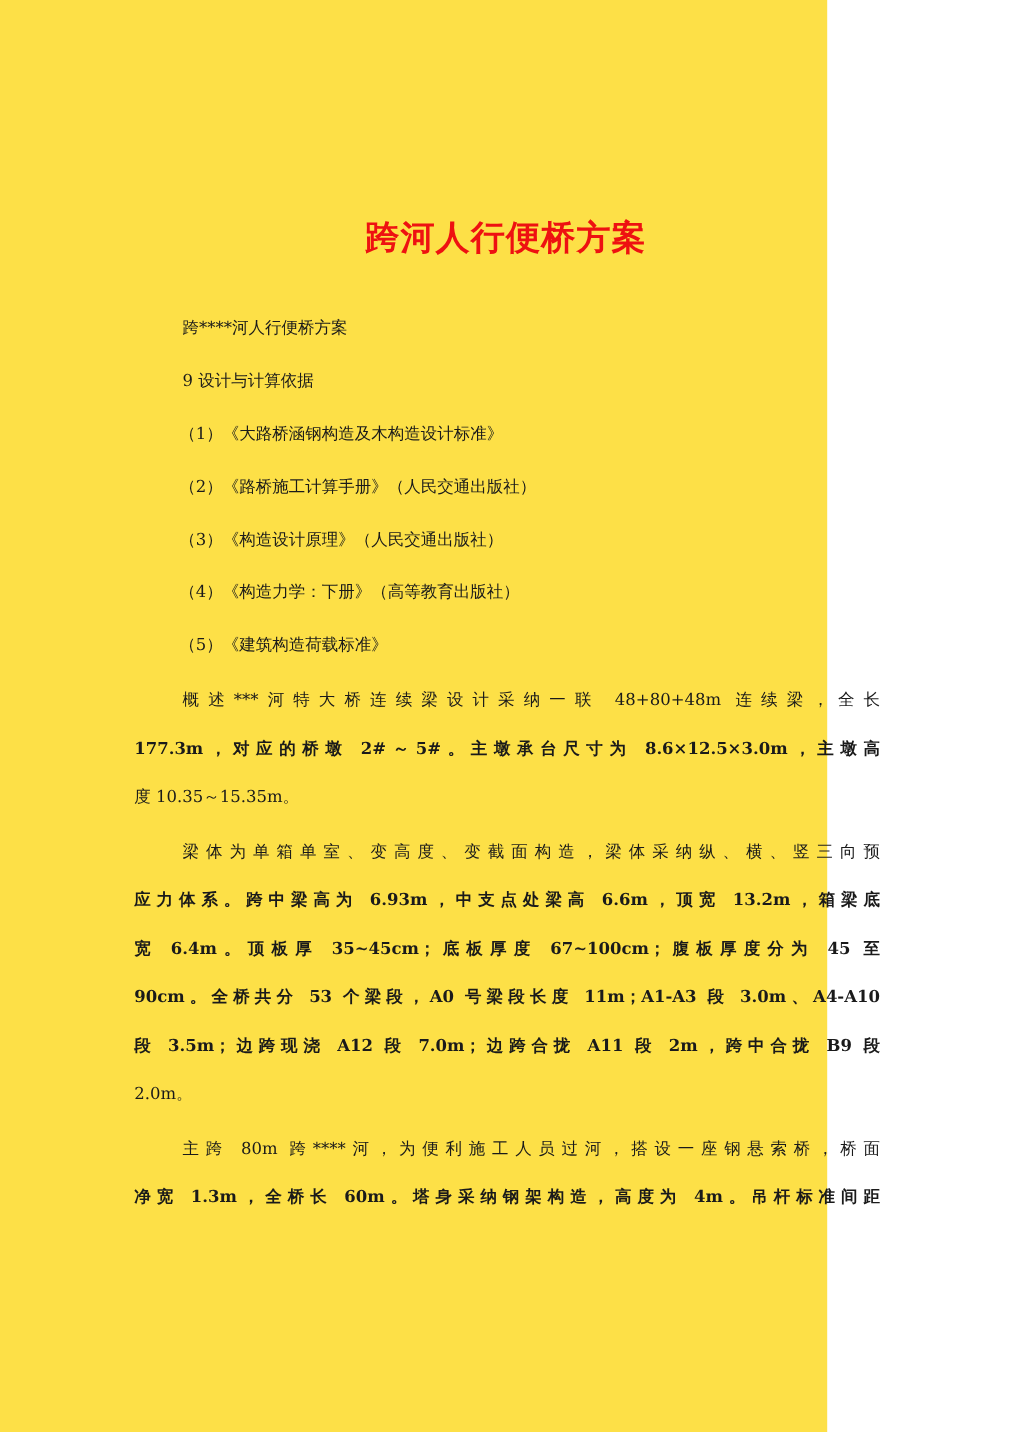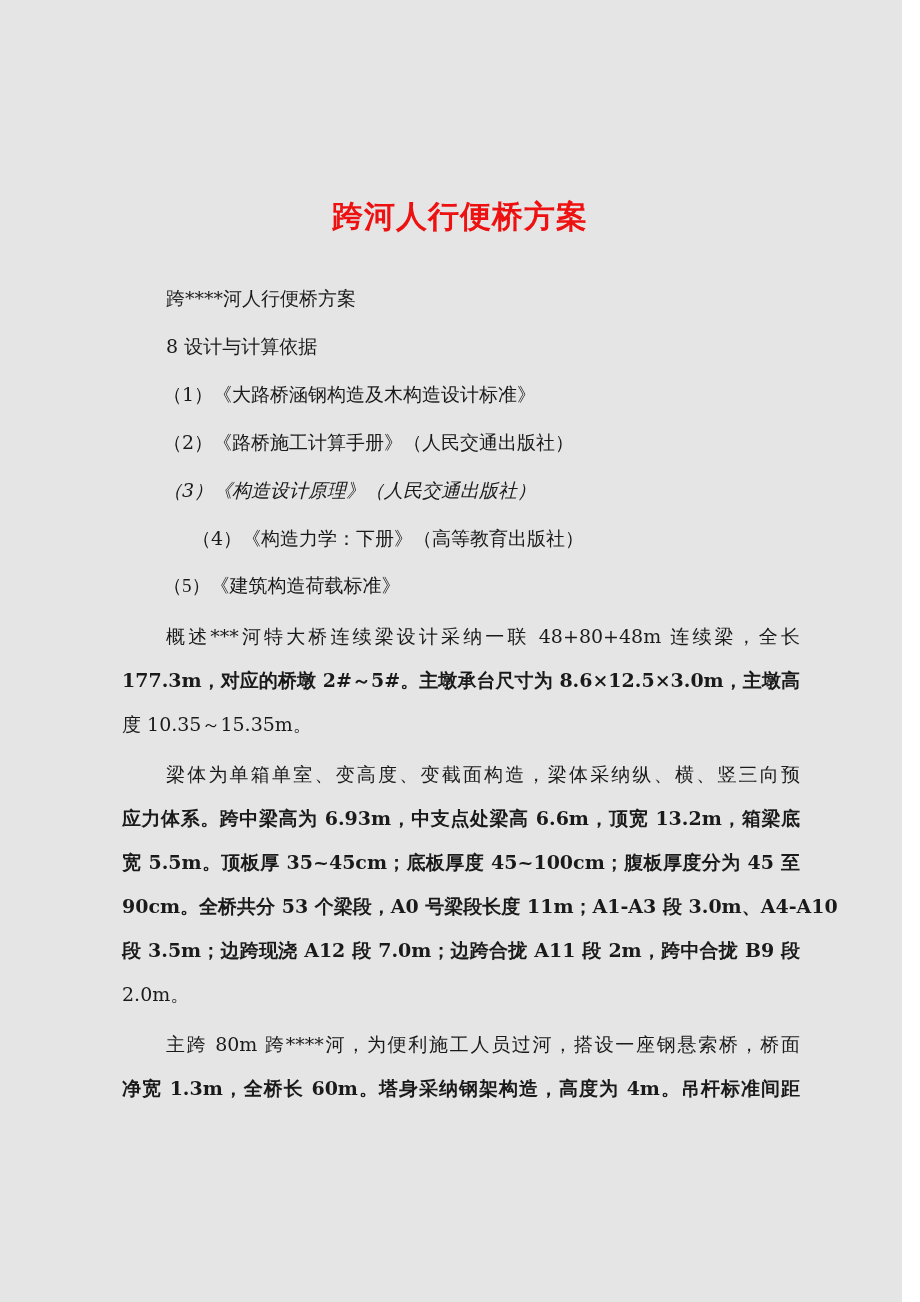--- a/index.html
+++ b/index.html
@@ -11,41 +11,41 @@
       width: 920px;
       height: 1302px;
       position: relative;
       overflow: hidden;
       font-family: "DejaVu Serif", "Liberation Serif", serif;
       color: #1a1a1a;
     }
     .page {
       position: absolute;
       left: 0; top: 0;
-      width: 902px;
+      width: 752px;
       height: 1302px;
-      background: #e5e5e5;
+      background: #fde047;
     }
     .title {
       position: absolute;
       top: 196px;
       left: 0;
       width: 920px;
       text-align: center;
       font-family: "DejaVu Sans", "Liberation Sans", sans-serif;
       font-weight: bold;
       font-size: 31px;
       line-height: 40px;
       color: #ee1111;
       letter-spacing: 1px;
     }
     .line {
       position: absolute;
       white-space: nowrap;
-      font-size: 19px;
+      font-size: 15px;
       line-height: 24px;
       color: #1a1a1a;
     }
     .justify {
       text-align: justify;
       text-align-last: justify;
       width: 678px;
     }
     .l-indent { left: 166px; }
     .l-item   { left: 166px; }
@@ -55,40 +55,40 @@
   </style>
 </head>
 <body>
 
 <div class="page">
 
   <h1 class="title" style="margin:0;">跨河人行便桥方案</h1>
 
   <div class="line l-indent" style="top:286px;">跨****河人行便桥方案</div>
 
-  <div class="line l-indent" style="top:334px;">8 设计与计算依据</div>
+  <div class="line l-indent" style="top:334px;">9 设计与计算依据</div>
 
   <div>
     <div class="line l-item" style="top:382px; left:163px;">（1）《大路桥涵钢构造及木构造设计标准》</div>
     <div class="line l-item" style="top:430px; left:163px;">（2）《路桥施工计算手册》（人民交通出版社）</div>
-    <div class="line l-item" style="top:478px; left:163px;font-style:italic;">（3）《构造设计原理》（人民交通出版社）</div>
-    <div class="line l-item" style="top:526px; left:163px;margin-left:29px;">（4）《构造力学：下册》（高等教育出版社）</div>
-    <div class="line l-item" style="top:574px; left:163px;font-family:Liberation Serif, serif;">（5）《建筑构造荷载标准》</div>
+    <div class="line l-item" style="top:478px; left:163px;">（3）《构造设计原理》（人民交通出版社）</div>
+    <div class="line l-item" style="top:526px; left:163px;">（4）《构造力学：下册》（高等教育出版社）</div>
+    <div class="line l-item" style="top:574px; left:163px;">（5）《建筑构造荷载标准》</div>
   </div>
 
   <div>
     <div class="line l-indent justify w-indent" style="top:624px;">概述***河特大桥连续梁设计采纳一联 48+80+48m 连续梁，全长</div>
     <div class="line l-body justify w-full" style="top:668px;">177.3m，对应的桥墩 2#～5#。主墩承台尺寸为 8.6×12.5×3.0m，主墩高</div>
     <div class="line l-body" style="top:712px;">度 10.35～15.35m。</div>
   </div>
 
   <div>
     <div class="line l-indent justify w-indent" style="top:762px;">梁体为单箱单室、变高度、变截面构造，梁体采纳纵、横、竖三向预</div>
     <div class="line l-body justify w-full" style="top:806px;">应力体系。跨中梁高为 6.93m，中支点处梁高 6.6m，顶宽 13.2m，箱梁底</div>
-    <div class="line l-body justify w-full" style="top:850px;">宽 5.5m。顶板厚 35~45cm；底板厚度 45~100cm；腹板厚度分为 45 至</div>
+    <div class="line l-body justify w-full" style="top:850px;">宽 6.4m。顶板厚 35~45cm；底板厚度 67~100cm；腹板厚度分为 45 至</div>
     <div class="line l-body justify w-full" style="top:894px;">90cm。全桥共分 53 个梁段，A0 号梁段长度 11m；A1-A3 段 3.0m、A4-A10</div>
     <div class="line l-body justify w-full" style="top:938px;">段 3.5m；边跨现浇 A12 段 7.0m；边跨合拢 A11 段 2m，跨中合拢 B9 段</div>
     <div class="line l-body" style="top:982px;">2.0m。</div>
   </div>
 
   <div>
     <div class="line l-indent justify w-indent" style="top:1032px;">主跨 80m 跨****河，为便利施工人员过河，搭设一座钢悬索桥，桥面</div>
     <div class="line l-body justify w-full" style="top:1076px;">净宽 1.3m，全桥长 60m。塔身采纳钢架构造，高度为 4m。吊杆标准间距</div>
   </div>
 

